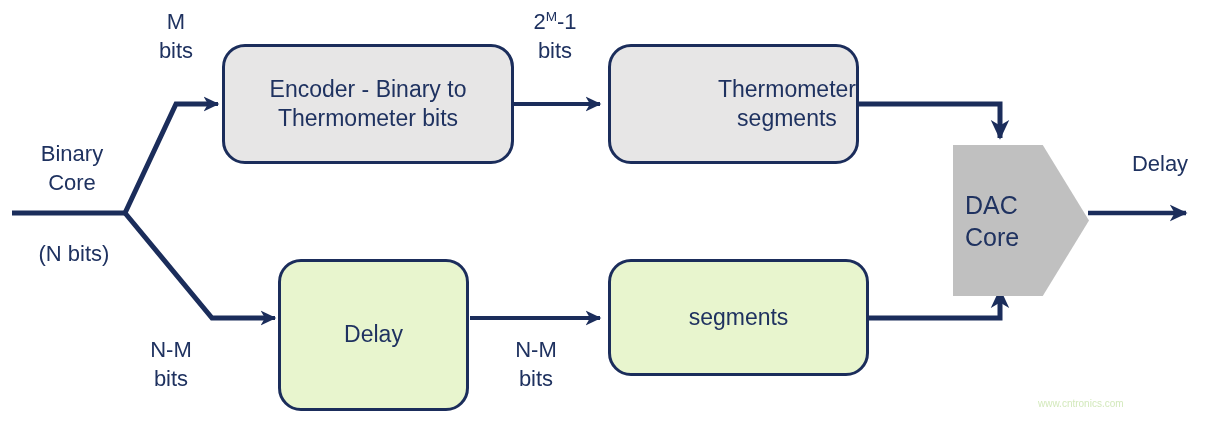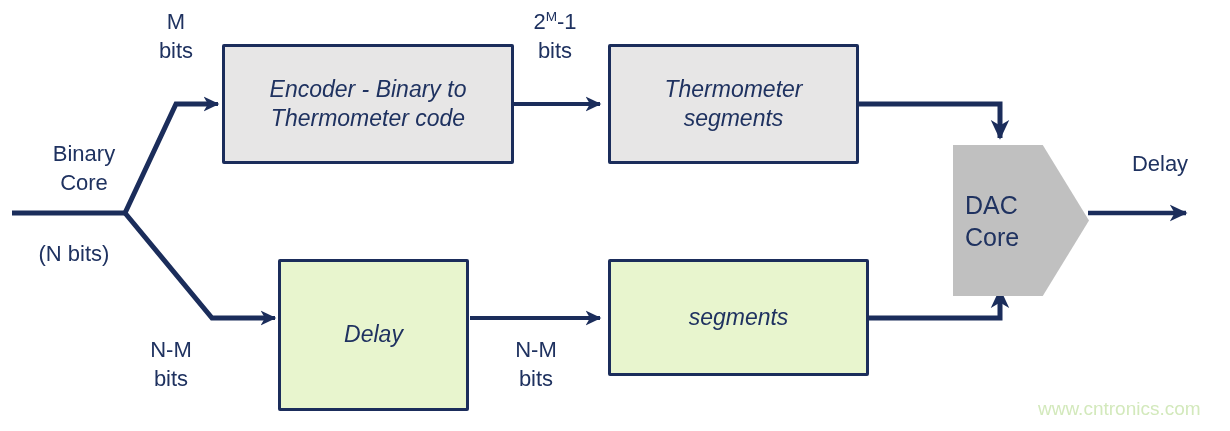--- a/index.html
+++ b/index.html
@@ -30,33 +30,33 @@
     box-sizing: border-box;
     display: flex;
     align-items: center;
     justify-content: center;
     text-align: center;
     color: #1f3260;
     line-height: 1.28;
   }
   .rbox {
     border: 3.5px solid #1b2d5b;
-    border-radius: 2px;
-    font-style: italic;
+    border-radius: 23px;
   }
   .rbox.gray  { background: #e7e6e6; }
   .rbox.green { background: #e8f5ce; }
 
   #node-encoder {
     left: 222px; top: 44px; width: 292px; height: 120px;
     font-size: 23px;
   }
   #node-thermometer {
     left: 608px; top: 44px; width: 251px; height: 120px;
     font-size: 23px;
+    justify-content: flex-end;
   }
   #node-delay {
     left: 278px; top: 259px; width: 191px; height: 152px;
     font-size: 23px;
   }
   #node-binary-weighted {
     left: 608px; top: 259px; width: 261px; height: 117px;
     font-size: 23px;
   }
 
@@ -79,32 +79,32 @@
     text-align: center;
     white-space: nowrap;
   }
   .label sup {
     font-size: 0.62em;
     vertical-align: super;
     line-height: 0;
   }
   #label-m-bits          { left: 140px; top: 8px;   width: 72px; }
   #label-2m1-bits        { left: 505px; top: 8px;   width: 100px; }
-  #label-binary-data     { left: 28px;  top: 140px; width: 112px; }
+  #label-binary-data     { left: 16px;  top: 140px; width: 112px; }
   #label-n-bits          { left: 12px;  top: 240px; width: 124px; }
   #label-nm-bits-in      { left: 132px; top: 336px; width: 78px; }
   #label-nm-bits-out     { left: 492px; top: 336px; width: 88px; }
   #label-analog-top      { left: 1104px; top: 150px; width: 112px; }
   #label-analog-bottom   { left: 1104px; top: 238px; width: 112px; }
 
   #watermark {
     position: absolute;
     left: 1038px;
     top: 398px;
-    font-size: 19px;
+    font-size: 10px;
     color: #d3e9bc;
     white-space: nowrap;
   }
 </style>
 </head>
 <body>
 
 <div id="diagram-root">
 
   <svg id="wires" viewBox="0 0 1230 431" xmlns="http://www.w3.org/2000/svg">
@@ -129,21 +129,21 @@
     <path d="M 470 318 L 600 318" fill="none" stroke="#1b2d5b" stroke-width="4" marker-end="url(#arrowR)"></path>
 
     <path d="M 869 318 L 1000 318 L 1000 290" fill="none" stroke="#1b2d5b" stroke-width="5" stroke-linejoin="miter" marker-end="url(#arrowR)"></path>
 
     <path d="M 1088 213 L 1186 213" fill="none" stroke="#1b2d5b" stroke-width="4.5" marker-end="url(#arrowR)"></path>
   </svg>
 
   <div class="node rbox gray" id="node-encoder">
     <div class="stack">
       <div>Encoder - Binary to</div>
-      <div>Thermometer code</div>
+      <div>Thermometer bits</div>
     </div>
   </div>
 
   <div class="node rbox gray" id="node-thermometer">
     <div class="stack">
       <div>Thermometer</div>
       <div>segments</div>
     </div>
   </div>
 

